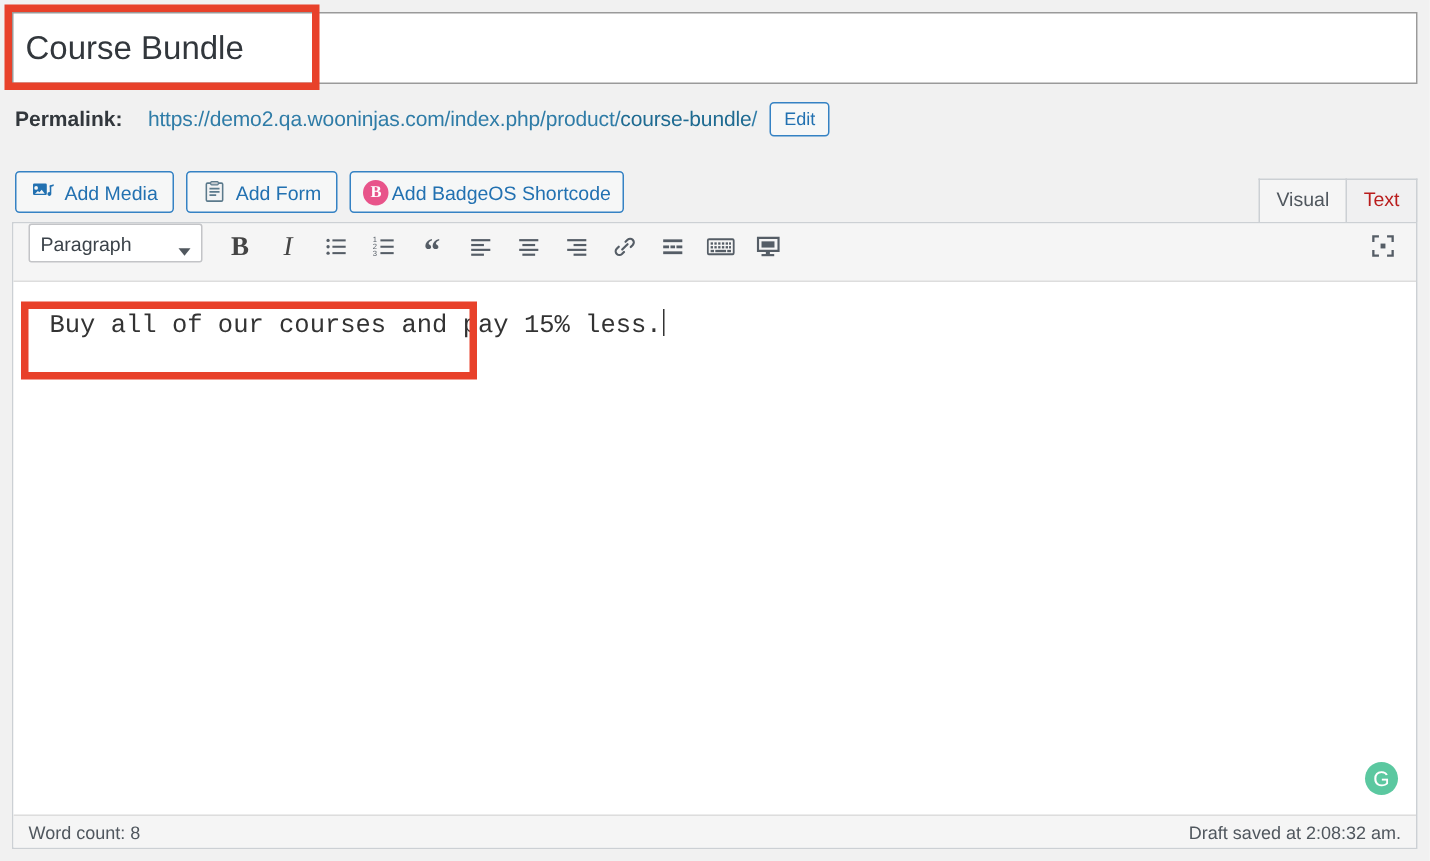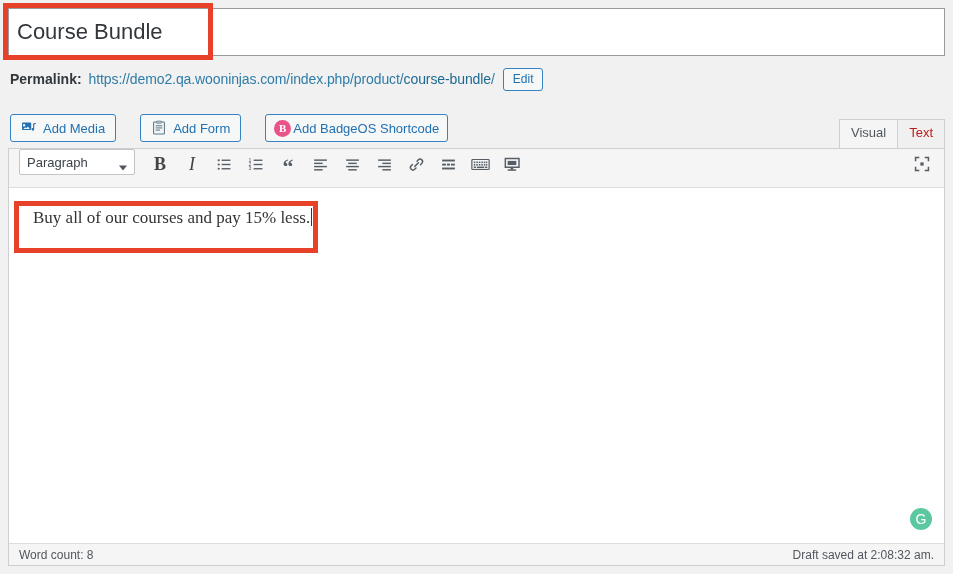--- a/index.html
+++ b/index.html
@@ -58,21 +58,21 @@
     top: 65px;
     height: 28px;
     display: flex;
     align-items: center;
     font-size: 14px;
     color: #32373c;
   }
   .permalink-label {
     font-weight: bold;
     color: #32373c;
-    margin-right: 7px;
+    margin-right: 17px;
     font-size: 14px;
   }
   .permalink-url {
     color: #2f7ca7;
     font-size: 14px;
     text-decoration: none;
     letter-spacing: -0.1px;
   }
   .permalink-url .slug { font-weight: normal; color: #1e6a91; }
   .edit-slug-btn {
@@ -88,21 +88,21 @@
     font-family: "Liberation Sans", sans-serif;
   }
 
   
   .media-row {
     position: absolute;
     left: 10px;
     top: 114px;
     display: flex;
     align-items: flex-end;
-    gap: 24px;
+    gap: 8px;
   }
   .media-btn {
     display: inline-flex;
     align-items: center;
     gap: 6px;
     background: #f6f7f7;
     border: 1px solid #3582c4;
     color: #2271b1;
     border-radius: 3px;
     height: 28px;
@@ -222,21 +222,21 @@
   .tb-first { margin-left: 10px; }
 
   .editor-content {
     position: relative;
     height: 356px;
     background: #ffffff;
     padding: 10px 12px;
     overflow: hidden;
   }
   .body-text {
-    font-family: Liberation Serif, serif;
+    font-family: Liberation Mono, monospace;
     font-size: 17px;
     color: #333333;
     line-height: 1.5;
     margin: 7px 0 0 12px;
     white-space: nowrap;
   }
   .caret {
     display: inline-block;
     width: 1px;
     height: 18px;

